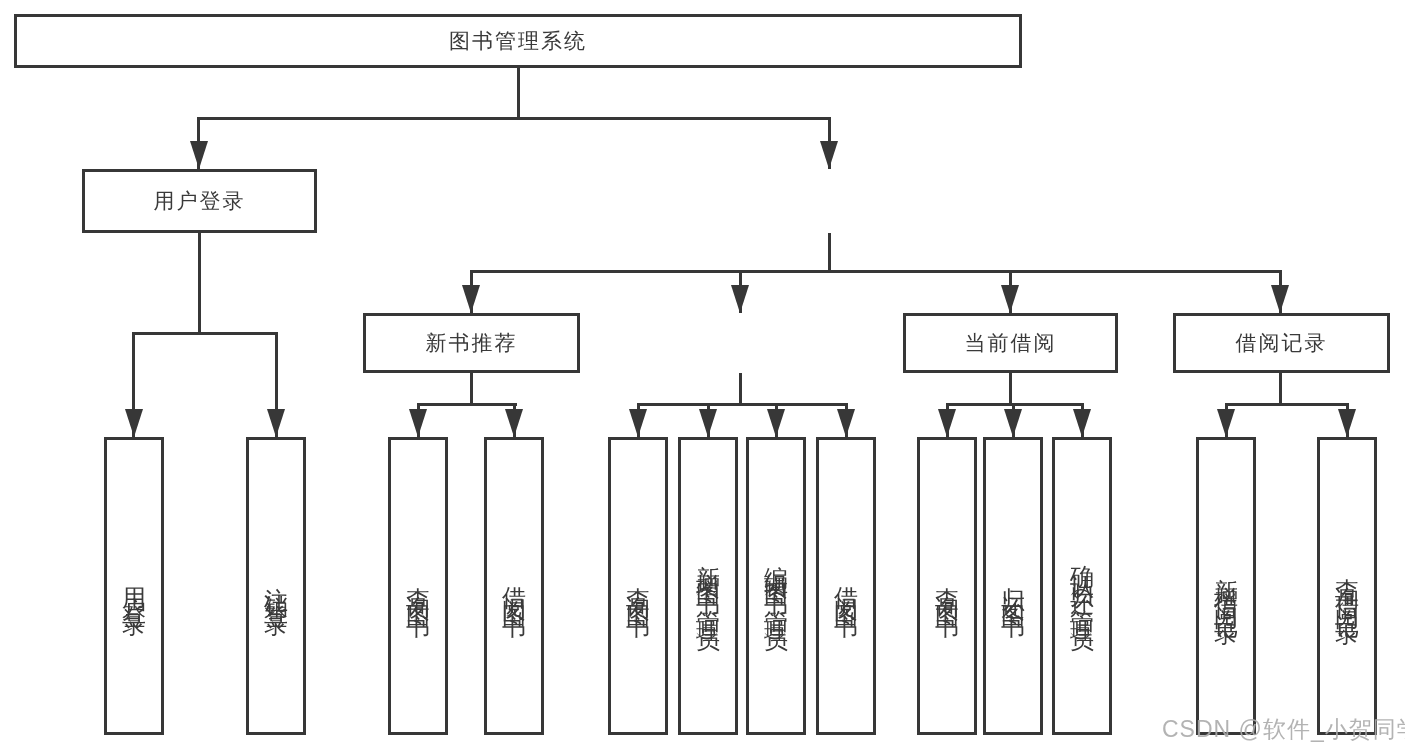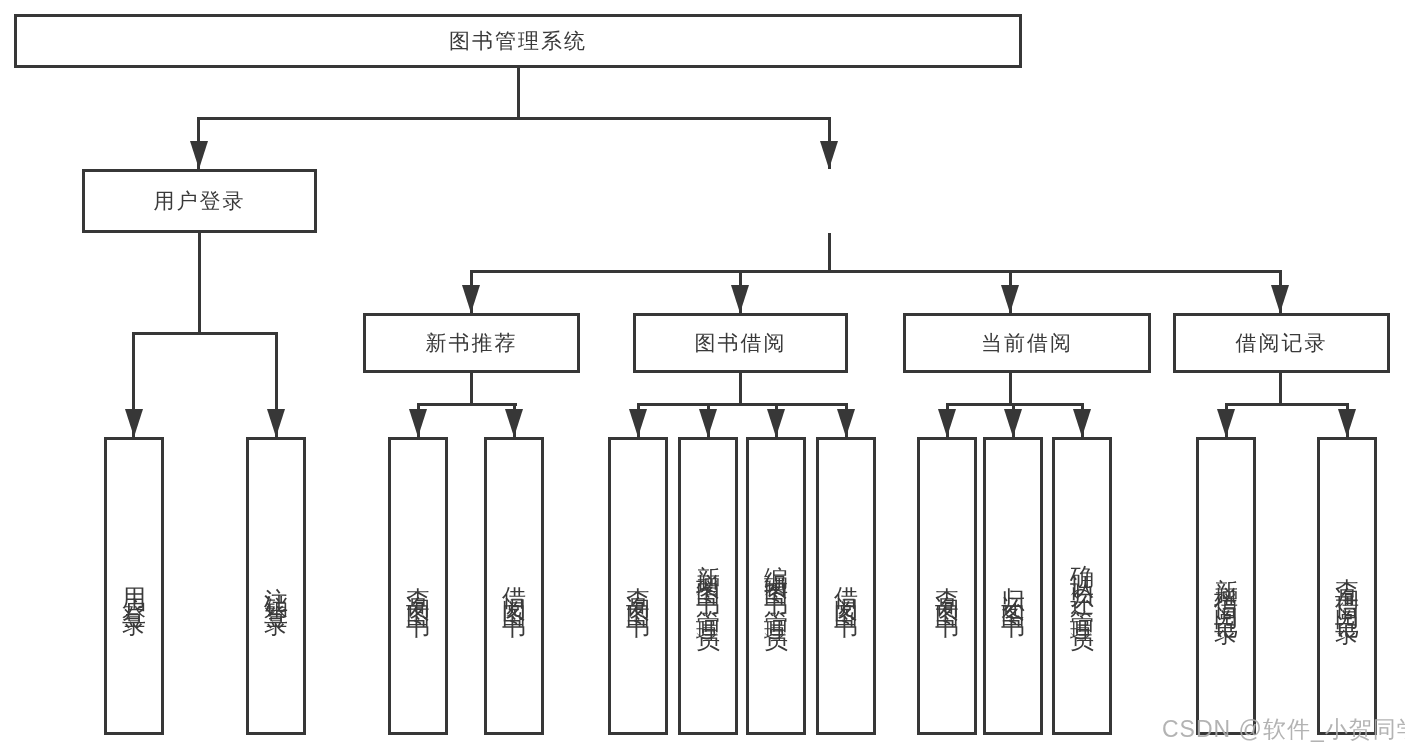--- a/index.html
+++ b/index.html
@@ -86,24 +86,21 @@
   <div class="line" style="left:739px; top:270px; width:3px; height:43px;"></div>
   <div class="arrow" style="left:731px; top:285px;"></div>
   <div class="line" style="left:1009px; top:270px; width:3px; height:43px;"></div>
   <div class="arrow" style="left:1001px; top:285px;"></div>
   <div class="line" style="left:1279px; top:270px; width:3px; height:43px;"></div>
   <div class="arrow" style="left:1271px; top:285px;"></div>
 
   <div class="box" style="left:363px; top:313px; width:217px; height:60px;">
     <span class="hlabel">新书推荐</span>
   </div>
-  <div class="box" style="left:633px; top:313px; width:215px; height:60px;">
-    <span class="hlabel">图书借阅</span>
-  </div>
-  <div class="box" style="left:903px; top:313px; width:248px; height:60px;">
+  <div class="box" style="left:903px; top:313px; width:215px; height:60px;">
     <span class="hlabel">当前借阅</span>
   </div>
   <div class="box" style="left:1173px; top:313px; width:217px; height:60px;">
     <span class="hlabel">借阅记录</span>
   </div>
 
   <div class="line" style="left:470px; top:373px; width:3px; height:33px;"></div>
   <div class="line" style="left:417px; top:403px; width:100px; height:3px;"></div>
   <div class="line" style="left:417px; top:403px; width:3px; height:34px;"></div>
   <div class="arrow" style="left:409px; top:409px;"></div>

